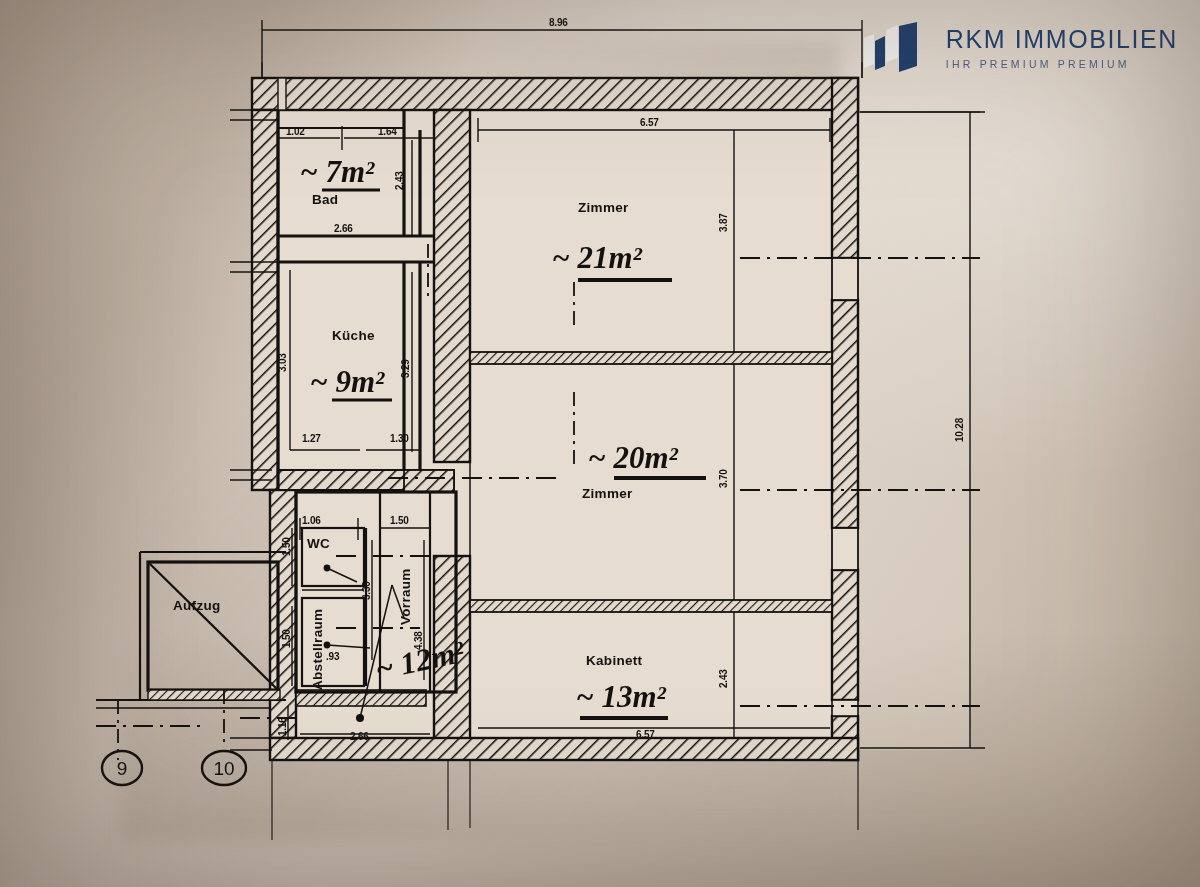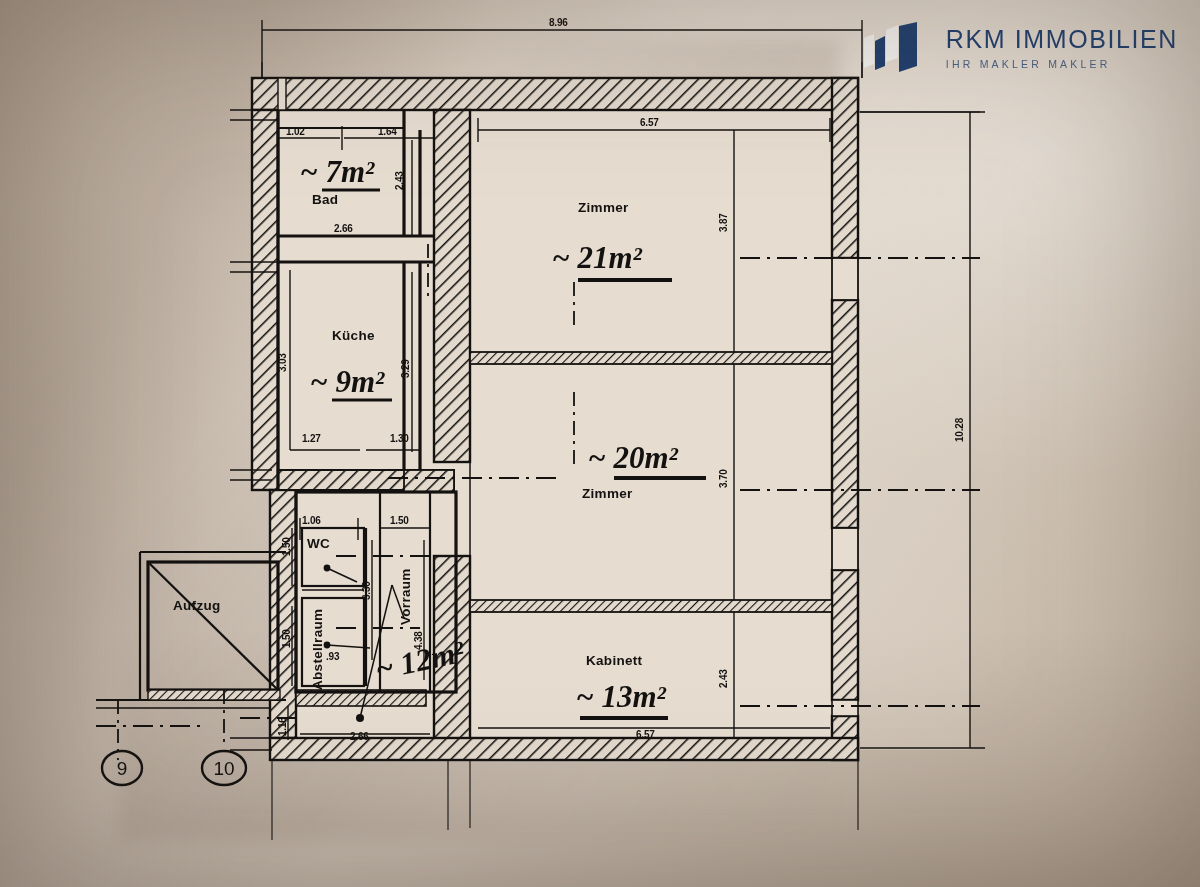--- a/index.html
+++ b/index.html
@@ -362,18 +362,18 @@
 
   <div class="logo">
     <svg class="logo-mark" viewBox="0 0 56 52">
       <polygon points="0,16 10,12 10,42 0,46" fill="#f2f1ef"></polygon>
       <polygon points="11,19 21,14 21,44 11,48" fill="#1f3f6e"></polygon>
       <polygon points="22,8 34,3 34,36 22,40" fill="#f2f1ef"></polygon>
       <polygon points="35,4 53,0 53,44 35,50" fill="#1f3f6e"></polygon>
     </svg>
     <div class="logo-text">
       <span class="logo-title">RKM IMMOBILIEN</span>
-      <span class="logo-sub">IHR MAKLER MAKLER</span>
+      <span class="logo-sub">IHR PREMIUM PREMIUM</span>
     </div>
   </div>
 
   <div class="vignette"></div>
 </div>
 
 </body></html>

